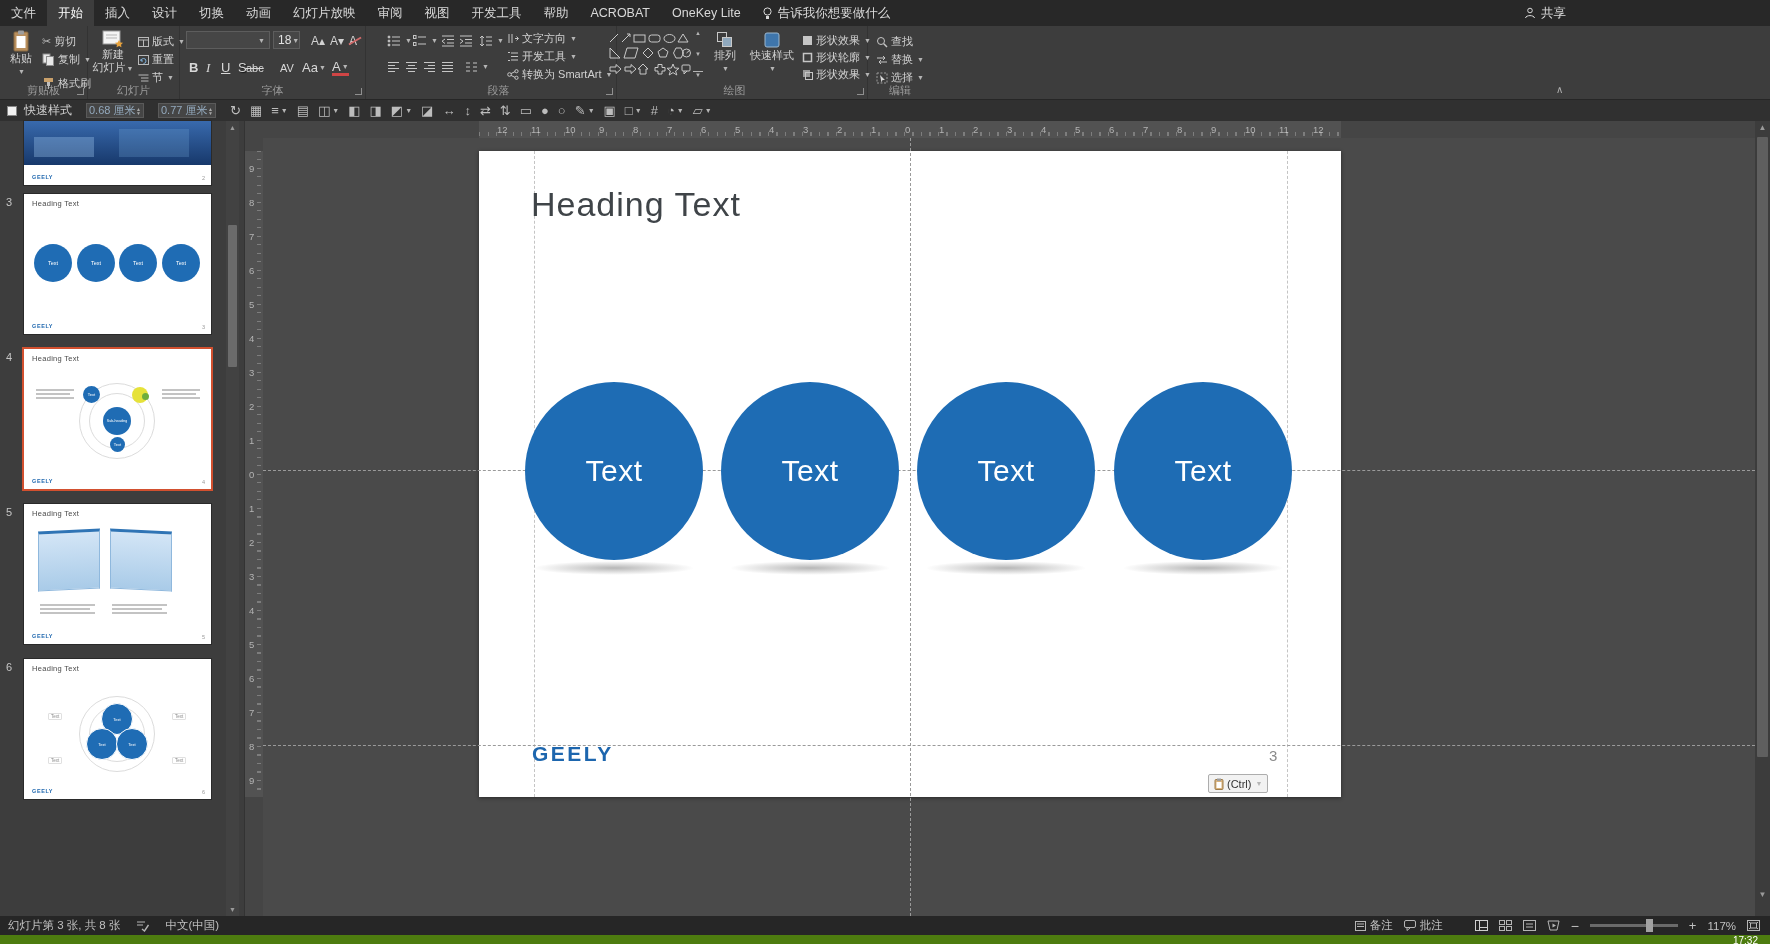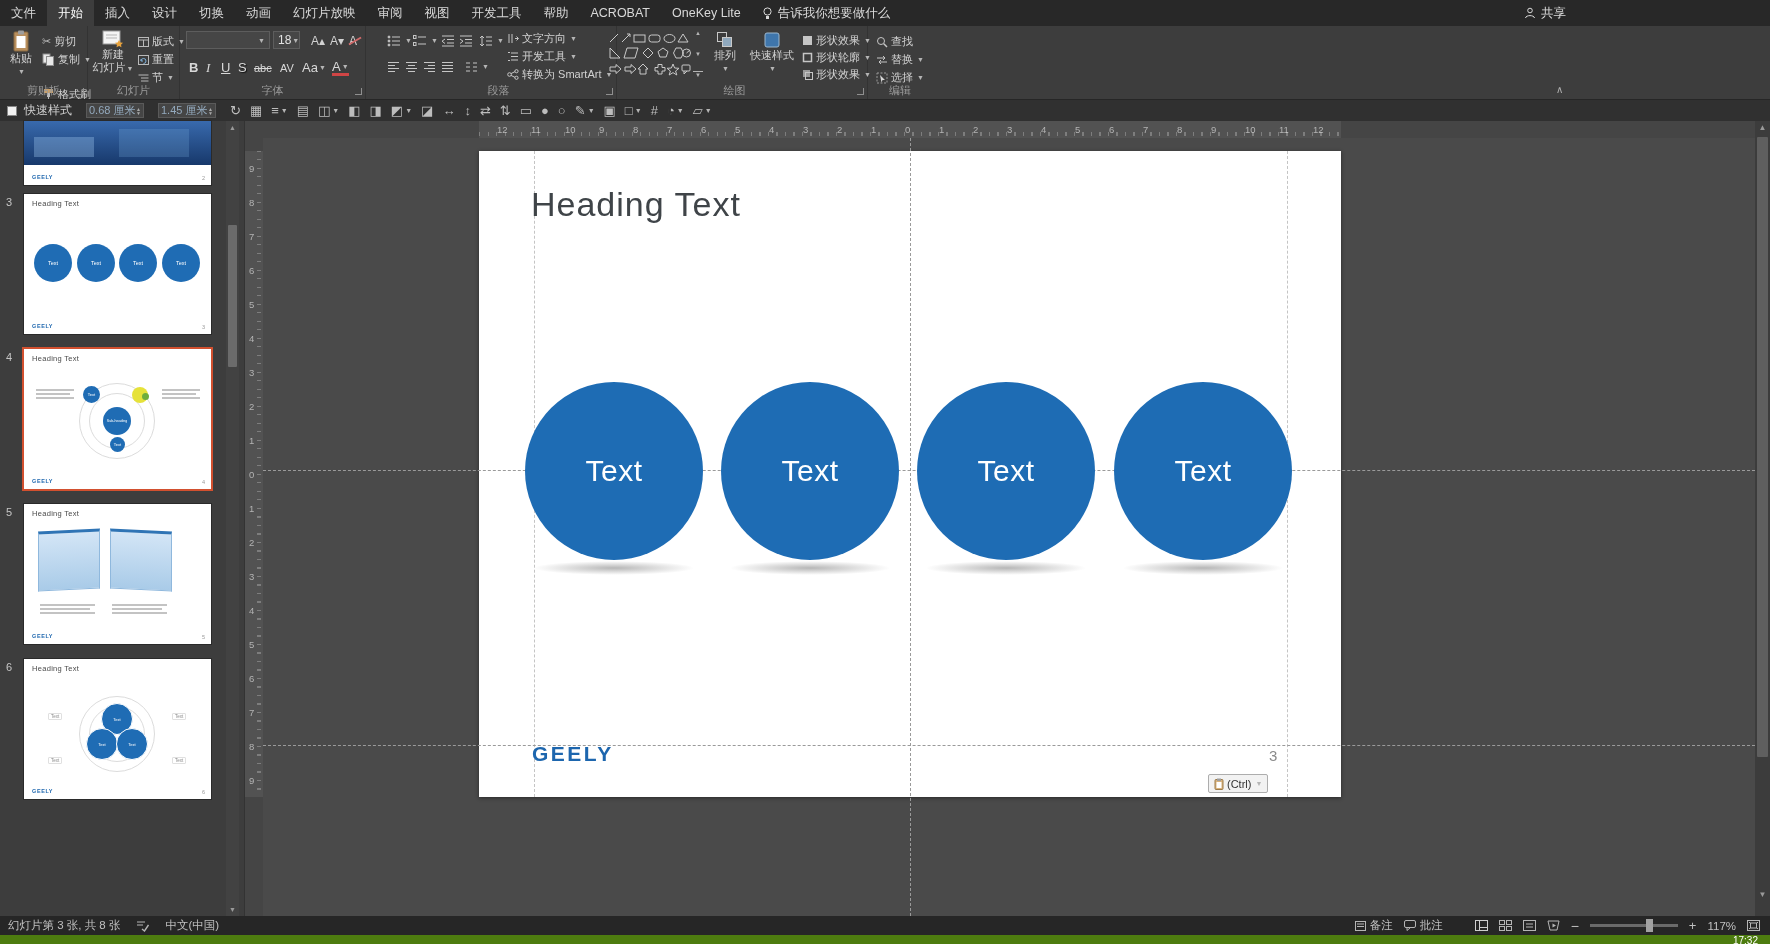--- a/index.html
+++ b/index.html
@@ -145,21 +145,21 @@
           <span>剪切</span>
         </div>
       <div class="sbtn" style="left:42px;top:25px">
           <svg class="ico" width="13" height="13" viewBox="0 0 13 13">
             <rect x="1" y="1" width="7" height="9" fill="#e8e8e8" stroke="#8d8d8d"></rect>
             <rect x="4.5" y="3.5" width="7" height="9" fill="#e8e8e8" stroke="#8d8d8d"></rect>
           </svg>
           <span>复制</span>
           <span class="dd">▼</span>
         </div>
-      <div class="sbtn" style="left:42px;top:60px">
+      <div class="sbtn" style="left:42px;top:49px">
           <svg class="ico" width="13" height="13" viewBox="0 0 13 13">
             <rect x="2" y="1" width="9" height="4" fill="#c9a06a"></rect>
             <path d="M5 5 h3 v4 h-1 v3 h-1 v-3 h-1 z" fill="#bdbdbd"></path>
           </svg>
           <span>格式刷</span>
         </div>
       <div class="glabel">剪贴板</div>
       <div class="launcher"></div>
     </div>
 
@@ -218,21 +218,21 @@
       <div class="sbtn" style="left:150px;top:6px;font-size:12px">
           <span>A▾</span>
         </div>
       <div class="sbtn clearfmt" style="left:169px;top:6px;font-size:12px">
           <span>A</span>
         </div>
       <div class="fmt b" style="left:9px">B</div>
       <div class="fmt i" style="left:26px">I</div>
       <div class="fmt u" style="left:41px">U</div>
       <div class="fmt s" style="left:58px">S</div>
-      <div class="fmt strike" style="left:74px">abc</div>
+      <div class="fmt strike" style="left:66px">abc</div>
       <div class="fmt sp" style="left:100px">AV</div>
       <div class="fmt" style="left:122px">
           <span>Aa</span>
           <span class="dd">▼</span>
         </div>
       <div class="fmt fcolor" style="left:152px">
           <span>A</span>
           <span class="dd">▼</span>
         </div>
       <div class="glabel">字体</div>
@@ -465,21 +465,21 @@
   <div class="collapse">∧</div>
 
   <div class="toolbar2">
     <div class="cb"></div>
     <span class="tb-label">快速样式</span>
     <div class="tfield">
         <span>0.68 厘米</span>
         <span class="spin">▲<br>▼</span>
       </div>
     <div class="tfield">
-        <span>1.45 厘米</span>
+        <span>0.77 厘米</span>
         <span class="spin">▲<br>▼</span>
       </div>
     <div id="tb-icons">
         <div class="tbi">
           <span>↻</span>
         </div>
         <div class="tbi">
           <span>▦</span>
         </div>
         <div class="tbi">

